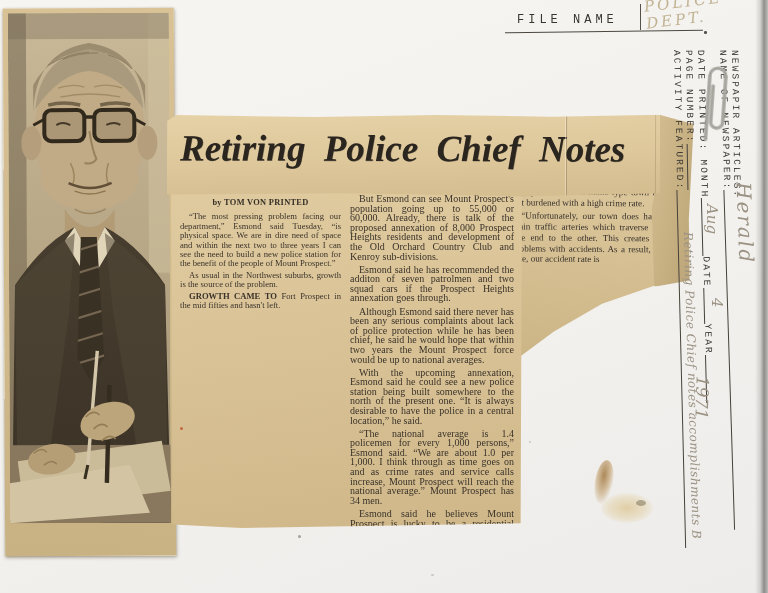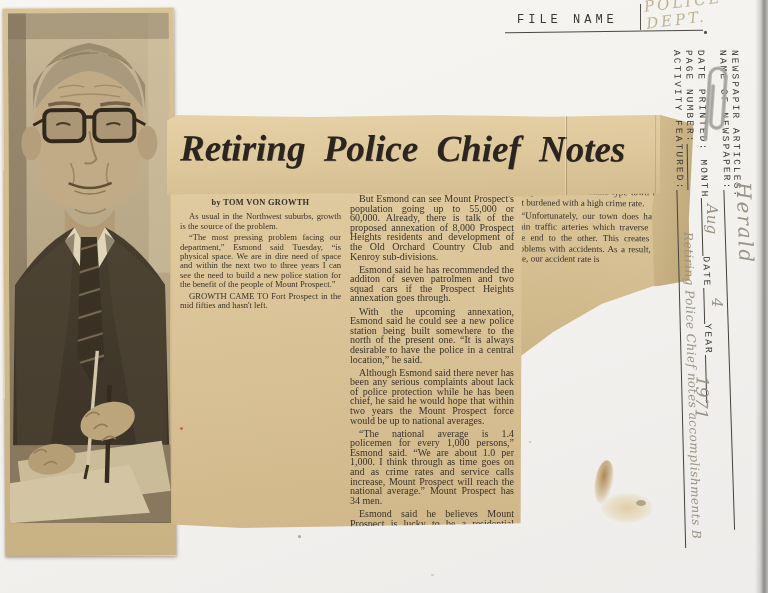--- a/index.html
+++ b/index.html
@@ -34,21 +34,21 @@
     clip-path:polygon(0 14%,26% 3%,54% 0,78% 4%,100% 6%,99% 56%,87% 61%,54% 71%,28% 84%,3% 100%,0 62%);}
   
   .col{position:absolute; text-align:justify; color:#3a332a;}
   #col1{left:9px; top:12px; width:161px; font-size:8.6px; line-height:9.4px;}
   #col2{left:179px; top:8px; width:164px; font-size:10px; line-height:9.6px;}
   #col3{left:10px; top:38px; width:168px; font-size:9.1px; line-height:10.9px; color:#37302a;}
   .para{margin:0 0 2px 0; text-indent:9px;}
   #col2 .para{margin-bottom:3.5px;}
   #byline{text-align:center; font-weight:bold; font-size:8.4px; letter-spacing:.3px;
     margin:0 0 5px 0; color:#352f26;}
-  .bold-lead{font-weight:normal;}
+  .bold-lead{font-weight:bold;}
   
   .typed{font-family:"Liberation Mono", monospace; color:#39362f;}
   #file-name-label{position:absolute; left:517px; top:13px; font-size:12px; letter-spacing:4px; z-index:5;}
   #file-name-underline{position:absolute; left:505px; top:31px; width:198px; height:1.4px;
     background:#4b473f; transform:rotate(-.7deg); z-index:5;}
   #file-name-tick{position:absolute; left:640px; top:4px; width:1.4px; height:26px; background:#55514a; z-index:5;}
   #file-name-dot{position:absolute; left:704px; top:31px; width:2.5px; height:2.5px; border-radius:50%; background:#55514a; z-index:5;}
   .hand{font-family:"DejaVu Serif", serif; font-style:italic; color:#a39a88;}
   #handwritten-note{position:absolute; left:645px; top:-6px; transform:rotate(-7deg);
     font-size:15px; letter-spacing:3px; line-height:17px; color:rgba(190,174,140,.95); z-index:5;}
@@ -163,32 +163,32 @@
 
   <div class="paper" id="headline-piece">
     <div id="headline-text">Retiring Police Chief Notes</div>
     <div class="crease-hi" style="left:398px;"></div>
     <div class="crease" style="left:399px;"></div>
     <div class="crease" style="left:488px; opacity:.6;"></div>
   </div>
 
   <div class="paper" id="body-piece">
     <div class="col" id="col1">
-      <p id="byline">by TOM VON GROWTH</p>
+      <p id="byline">by TOM VON PRINTED</p>
       <div>
+          <p class="para">“The most pressing problem facing our department,” Esmond said Tuesday, “is physical space. We are in dire need of space and within the next two to three years I can see the need to build a new police station for the benefit of the people of Mount Prospect.”</p>
           <p class="para">As usual in the Northwest suburbs, growth is the source of the problem.</p>
-          <p class="para">“The most pressing problem facing our department,” Esmond said Tuesday, “is physical space. We are in dire need of space and within the next two to three years I can see the need to build a new police station for the benefit of the people of Mount Prospect.”</p>
         </div>
       <p class="para"><span class="bold-lead">GROWTH CAME TO</span><span> Fort Prospect in the mid fifties and hasn't left.</span></p>
     </div>
     <div class="col" id="col2">
         <p class="para">But Esmond can see Mount Prospect's population going up to 55,000 or 60,000. Already, there is talk of the proposed annexation of 8,000 Prospect Heights residents and development of the Old Orchard Country Club and Kenroy sub-divisions.</p>
         <p class="para">Esmond said he has recommended the additon of seven patrolmen and two squad cars if the Prospect Heights annexation goes through.</p>
+        <p class="para">Although Esmond said there never has been any serious complaints about lack of police protection while he has been chief, he said he would hope that within two years the Mount Prospect force would be up to national averages.</p>
         <p class="para">With the upcoming annexation, Esmond said he could see a new police station being built somewhere to the north of the present one. “It is always desirable to have the police in a central location,” he said.</p>
-        <p class="para">Although Esmond said there never has been any serious complaints about lack of police protection while he has been chief, he said he would hope that within two years the Mount Prospect force would be up to national averages.</p>
         <p class="para">“The national average is 1.4 policemen for every 1,000 persons,” Esmond said. “We are about 1.0 per 1,000. I think through as time goes on and as crime rates and service calls increase, Mount Prospect will reach the national average.” Mount Prospect has 34 men.</p>
         <p class="para">Esmond said he believes Mount Prospect is lucky to be a residential commu-</p>
       </div>
   </div>
 
   <div class="typed" id="file-name-label">FILE NAME</div>
   <div id="file-name-underline"></div>
   <div id="file-name-tick"></div>
   <div id="file-name-dot"></div>
   <div class="hand" id="handwritten-note">

